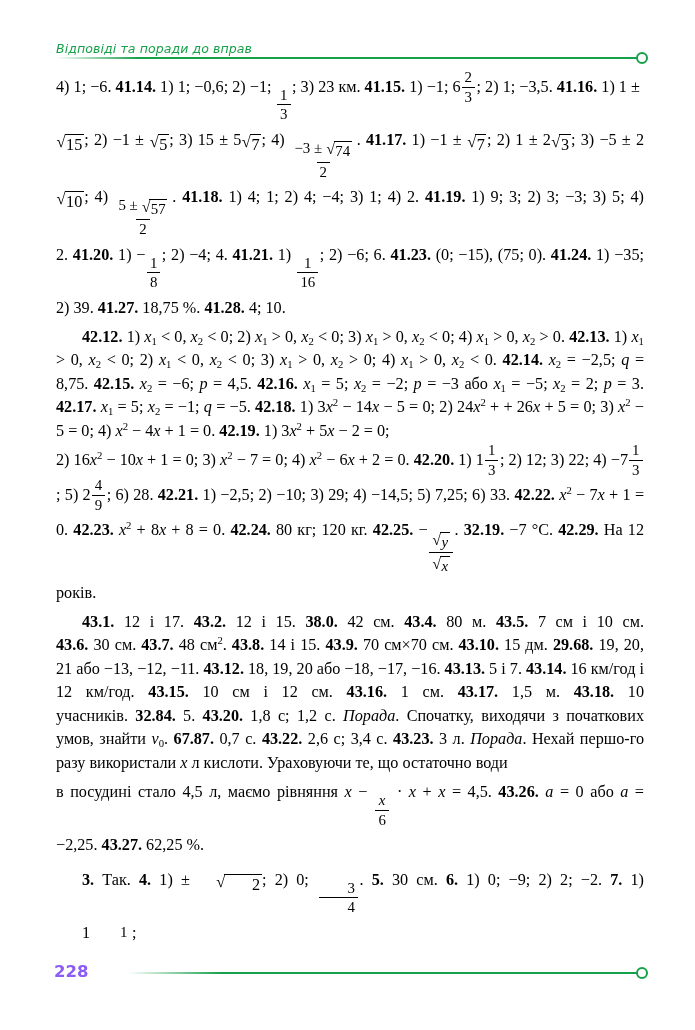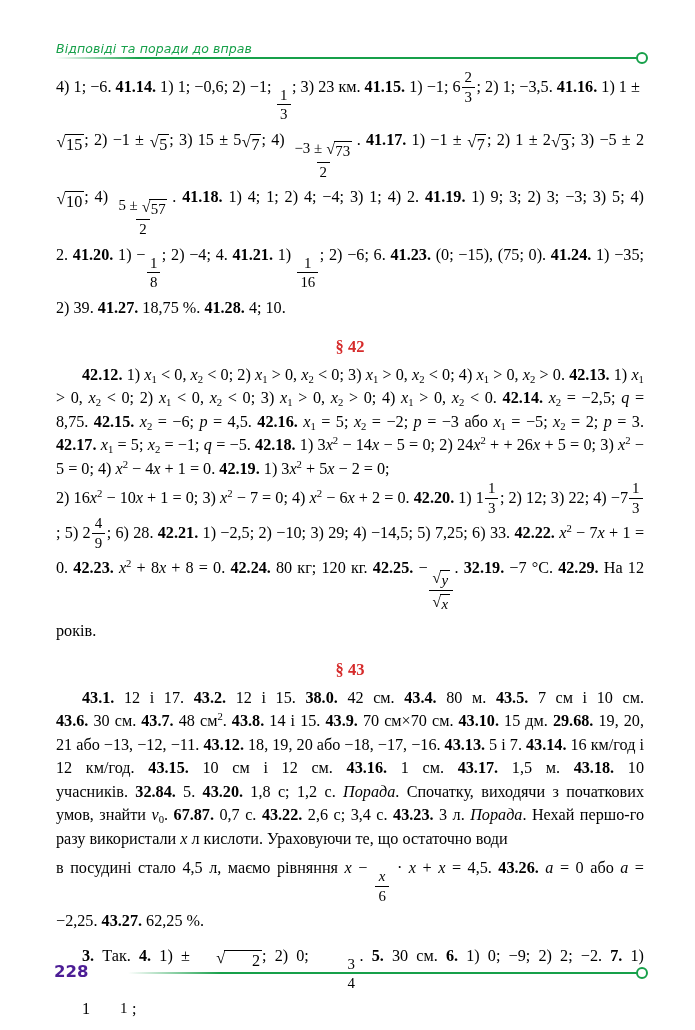--- a/index.html
+++ b/index.html
@@ -55,21 +55,21 @@
   }
 
   
   .folio {
     position: absolute;
     left: 54px;
     top: 962px;
     font-family: "DejaVu Sans", "Liberation Sans", sans-serif;
     font-weight: bold;
     font-size: 16.5px;
-    color: #4c1d95;
+    color: #8b5cf6;
   }
   .foot-rule {
     position: absolute;
     left: 128px;
     top: 972px;
     width: 516px;
     height: 2.2px;
     background: linear-gradient(to right, rgba(23,160,74,0) 0%, #17a04a 18%, #17a04a 100%);
     border-radius: 2px;
   }
@@ -195,21 +195,21 @@
           <span class="rand">15</span>
         </span>; 2) −1&nbsp;±&nbsp;<span class="sqrt">
           <span class="rad">√</span>
           <span class="rand">5</span>
         </span>; 3) 15&nbsp;±&nbsp;5<span class="sqrt">
           <span class="rad">√</span>
           <span class="rand">7</span>
         </span>; 4) <span class="frac">
           <span class="n">−3&nbsp;±&nbsp;<span class="sqrt">
               <span class="rad">√</span>
-              <span class="rand">73</span>
+              <span class="rand">74</span>
             </span></span>
           <span class="d">2</span>
         </span>.&nbsp;<b class="num">41.17.</b>&nbsp;1) −1&nbsp;±&nbsp;<span class="sqrt">
           <span class="rad">√</span>
           <span class="rand">7</span>
         </span>;
     2) 1&nbsp;±&nbsp;2<span class="sqrt">
           <span class="rad">√</span>
           <span class="rand">3</span>
         </span>; 3) −5&nbsp;±&nbsp;2<span class="sqrt">
@@ -225,21 +225,20 @@
     <b class="num">41.19.</b>&nbsp;1) 9; 3; 2) 3; −3; 3) 5; 4) 2.&nbsp;<b class="num">41.20.</b>&nbsp;1) −<span class="frac">
           <span class="n">1</span>
           <span class="d">8</span>
         </span>; 2) −4; 4.&nbsp;<b class="num">41.21.</b>&nbsp;1) <span class="frac">
           <span class="n">1</span>
           <span class="d">16</span>
         </span>;
     2) −6; 6.&nbsp;<b class="num">41.23.</b>&nbsp;(0; −15), (75; 0).&nbsp;<b class="num">41.24.</b>&nbsp;1) −35; 2) 39.&nbsp;<b class="num">41.27.</b>&nbsp;18,75&nbsp;%.
     <b class="num">41.28.</b>&nbsp;4; 10.</p>
 
-    <div class="sec-red">§ 42</div>
 
     <p class="para tight indent"><b class="num">42.12.</b>&nbsp;1) <span class="mi">x</span><sub>1</sub> &lt; 0, <span class="mi">x</span><sub>2</sub> &lt; 0; 2) <span class="mi">x</span><sub>1</sub> &gt; 0, <span class="mi">x</span><sub>2</sub> &lt; 0; 3) <span class="mi">x</span><sub>1</sub> &gt; 0, <span class="mi">x</span><sub>2</sub> &lt; 0; 4) <span class="mi">x</span><sub>1</sub> &gt; 0, <span class="mi">x</span><sub>2</sub> &gt; 0.&nbsp;<b class="num">42.13.</b>&nbsp;1) <span class="mi">x</span><sub>1</sub> &gt; 0, <span class="mi">x</span><sub>2</sub> &lt; 0; 2) <span class="mi">x</span><sub>1</sub> &lt; 0, <span class="mi">x</span><sub>2</sub> &lt; 0; 3) <span class="mi">x</span><sub>1</sub> &gt; 0, <span class="mi">x</span><sub>2</sub> &gt; 0; 4) <span class="mi">x</span><sub>1</sub> &gt; 0, <span class="mi">x</span><sub>2</sub> &lt; 0.&nbsp;<b class="num">42.14.</b>&nbsp;<span class="mi">x</span><sub>2</sub> = −2,5; <span class="mi">q</span> = 8,75.&nbsp;<b class="num">42.15.</b>&nbsp;<span class="mi">x</span><sub>2</sub> = −6;
     <span class="mi">p</span> = 4,5.&nbsp;<b class="num">42.16.</b>&nbsp;<span class="mi">x</span><sub>1</sub> = 5; <span class="mi">x</span><sub>2</sub> = −2; <span class="mi">p</span> = −3 або <span class="mi">x</span><sub>1</sub> = −5; <span class="mi">x</span><sub>2</sub> = 2; <span class="mi">p</span> = 3.
     <b class="num">42.17.</b>&nbsp;<span class="mi">x</span><sub>1</sub> = 5; <span class="mi">x</span><sub>2</sub> = −1; <span class="mi">q</span> = −5.&nbsp;<b class="num">42.18.</b>&nbsp;1) 3<span class="mi">x</span><sup>2</sup> − 14<span class="mi">x</span> − 5 = 0; 2) 24<span class="mi">x</span><sup>2</sup> + + 26<span class="mi">x</span> + 5 = 0; 3) <span class="mi">x</span><sup>2</sup> − 5 = 0; 4) <span class="mi">x</span><sup>2</sup> − 4<span class="mi">x</span> + 1 = 0.&nbsp;<b class="num">42.19.</b>&nbsp;1) 3<span class="mi">x</span><sup>2</sup> + 5<span class="mi">x</span> − 2 = 0;</p>
 
     <p class="para">2) 16<span class="mi">x</span><sup>2</sup> − 10<span class="mi">x</span> + 1 = 0; 3) <span class="mi">x</span><sup>2</sup> − 7 = 0; 4) <span class="mi">x</span><sup>2</sup> − 6<span class="mi">x</span> + 2 = 0.&nbsp;<b class="num">42.20.</b>&nbsp;1) <span class="mixed">
           <span class="whole">1</span>
           <span class="frac">
             <span class="n">1</span>
             <span class="d">3</span>
@@ -263,21 +262,20 @@
           <span class="n"><span class="sqrt">
               <span class="rad">√</span>
               <span class="rand"><span class="mi">y</span></span>
             </span></span>
           <span class="d"><span class="sqrt">
               <span class="rad">√</span>
               <span class="rand"><span class="mi">x</span></span>
             </span></span>
         </span>.&nbsp;<b class="num">32.19.</b>&nbsp;−7&nbsp;°C.&nbsp;<b class="num">42.29.</b>&nbsp;На 12 років.</p>
 
-    <div class="sec-red">§ 43</div>
 
     <p class="para tight indent"><b class="num">43.1.</b>&nbsp;12 і 17.&nbsp;<b class="num">43.2.</b>&nbsp;12 і 15.&nbsp;<b class="num">38.0.</b>&nbsp;42&nbsp;см.&nbsp;<b class="num">43.4.</b>&nbsp;80&nbsp;м.&nbsp;<b class="num">43.5.</b>&nbsp;7&nbsp;см і 10&nbsp;см.
     <b class="num">43.6.</b>&nbsp;30&nbsp;см.&nbsp;<b class="num">43.7.</b>&nbsp;48&nbsp;см<sup>2</sup>.&nbsp;<b class="num">43.8.</b>&nbsp;14 і 15.&nbsp;<b class="num">43.9.</b>&nbsp;70&nbsp;см×70&nbsp;см.&nbsp;<b class="num">43.10.</b>&nbsp;15&nbsp;дм.
     <b class="num">29.68.</b>&nbsp;19, 20, 21 або −13, −12, −11.&nbsp;<b class="num">43.12.</b>&nbsp;18, 19, 20 або −18, −17,
     −16.&nbsp;<b class="num">43.13.</b>&nbsp;5 і 7.&nbsp;<b class="num">43.14.</b>&nbsp;16&nbsp;км/год і 12&nbsp;км/год.&nbsp;<b class="num">43.15.</b>&nbsp;10&nbsp;см і 12&nbsp;см.
     <b class="num">43.16.</b>&nbsp;1&nbsp;см.&nbsp;<b class="num">43.17.</b>&nbsp;1,5&nbsp;м.&nbsp;<b class="num">43.18.</b>&nbsp;10 учасників.&nbsp;<b class="num">32.84.</b>&nbsp;5.&nbsp;<b class="num">43.20.</b>&nbsp;1,8&nbsp;с;
     1,2&nbsp;с. <i>Порада</i>. Спочатку, виходячи з початкових умов, знайти <span class="mi">v</span><sub>0</sub>.
     <b class="num">67.87.</b>&nbsp;0,7&nbsp;с.&nbsp;<b class="num">43.22.</b>&nbsp;2,6&nbsp;с; 3,4&nbsp;с.&nbsp;<b class="num">43.23.</b>&nbsp;3&nbsp;л. <i>Порада</i>. Нехай першо‑го разу використали <span class="mi">x</span>&nbsp;л кислоти. Ураховуючи те, що остаточно води</p>
 
     <p class="para">в посудині стало 4,5&nbsp;л, маємо рівняння <span class="mi">x</span> − <span class="frac">

